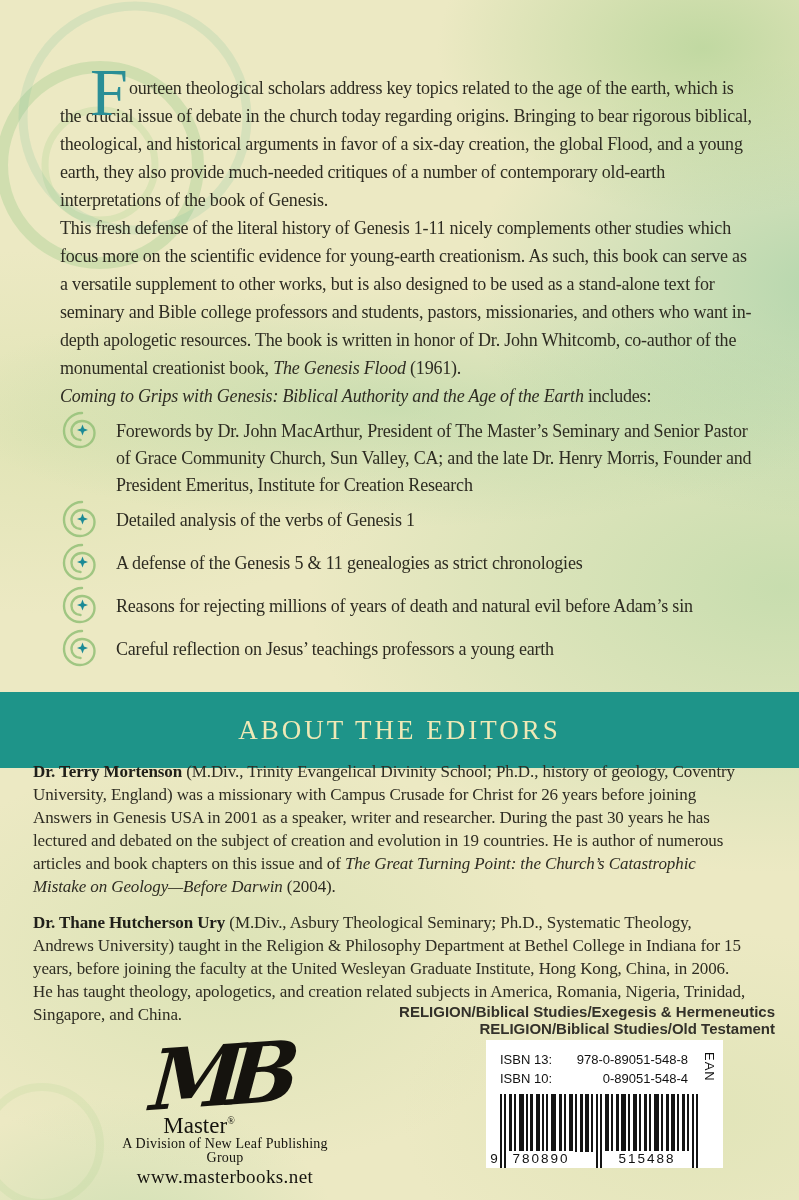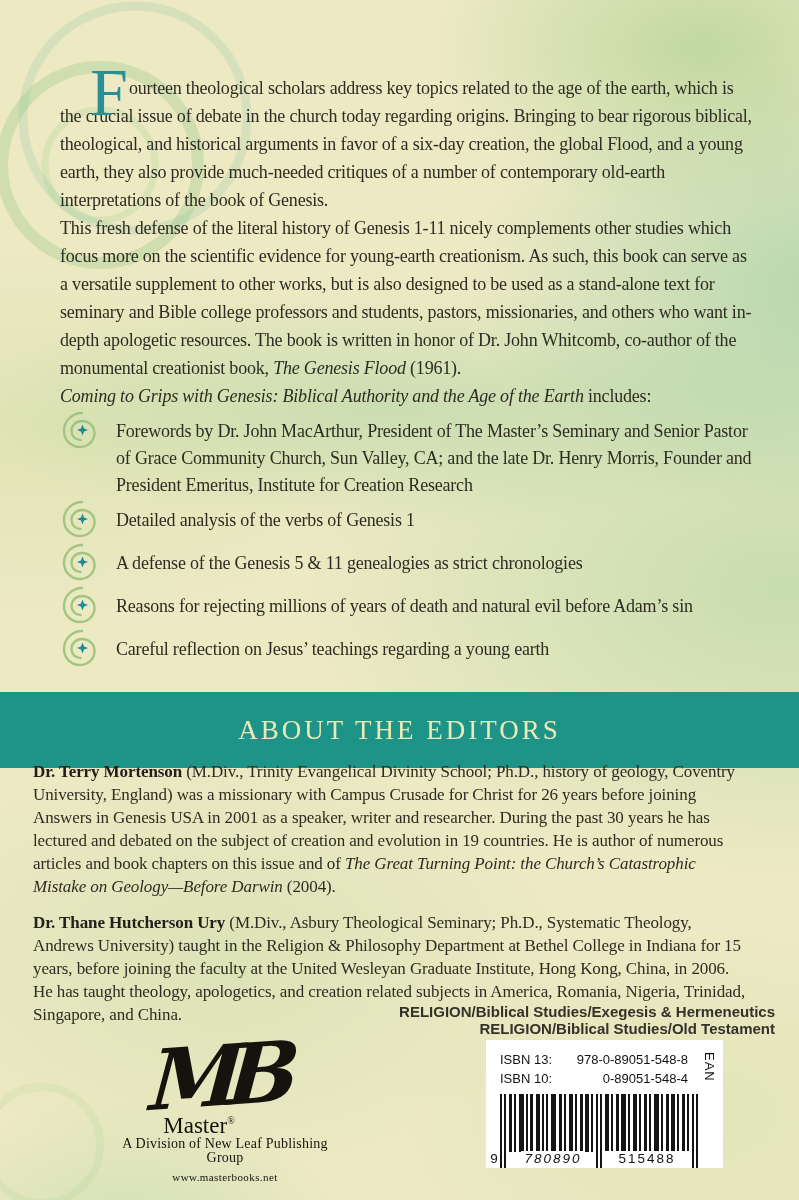--- a/index.html
+++ b/index.html
@@ -39,30 +39,30 @@
   .ed-name{font-weight:bold;color:#21201a;}
   
   .categories{position:absolute;right:24px;top:1003px;text-align:right;font-family:"Liberation Sans",sans-serif;font-size:15px;line-height:17px;font-weight:600;color:#33312a;}
   
   .publisher{position:absolute;left:105px;top:1030px;width:240px;text-align:center;color:#15130e;}
   .monogram{font-family:"DejaVu Serif",serif;font-style:italic;font-weight:bold;font-size:84px;line-height:92px;letter-spacing:-16px;transform:skewX(-8deg) rotate(-4deg);display:inline-block;padding-right:16px;}
   .pub-master{font-size:23px;line-height:22px;position:relative;left:-26px;margin-top:-12px;}
   .pub-master sup{font-size:10px;}
   .pub-books{font-size:23px;line-height:22px;position:relative;left:8px;}
   .pub-div{font-size:14px;line-height:14px;letter-spacing:.2px;}
-  .pub-web{font-size:11px;line-height:20px;margin-top:2px;letter-spacing:.4px;}
+  .pub-web{font-size:19px;line-height:20px;margin-top:2px;letter-spacing:.4px;}
   
   .barcode-box{position:absolute;left:486px;top:1040px;width:237px;height:128px;background:#ffffff;}
   .isbn-row{display:flex;justify-content:space-between;width:188px;margin-left:14px;font-family:"Liberation Sans",sans-serif;font-size:13px;line-height:19px;color:#111;}
   .isbn-row:first-child{margin-top:10px;}
   .ean{position:absolute;right:6px;top:12px;writing-mode:vertical-rl;font-family:"Liberation Sans",sans-serif;font-size:13px;letter-spacing:1px;color:#111;}
   .bars{position:relative;width:198px;height:74px;margin:6px 0 0 14px;}
   .bars .digits span{position:absolute;top:57px;font-family:"Liberation Sans",sans-serif;font-size:13.5px;letter-spacing:2px;background:#fff;color:#111;text-align:center;}
   .d-lead{left:-12px;width:12px;letter-spacing:0 !important;}
-  .d-left{left:21px;width:64px;font-style:italic;}
+  .d-left{left:9px;width:64px;}
   .d-right{left:105px;width:84px;}
 </style>
 </head>
 <body>
 
 <svg width="0" height="0" style="position:absolute">
   <defs>
     <g id="spiral-def">
       <path d="M22 4 C 12 4, 4 12, 4 22 C 4 31, 11 38, 20 38 C 28 38, 34.5 32, 34.5 24 C 34.5 17, 29 12, 22 12 C 16 12, 11.5 16.5, 11.5 22 C 11.5 27, 15.5 31, 20.5 31" fill="none" stroke="#9cc47e" stroke-width="2.4" stroke-linecap="round" opacity="0.95"></path>
       <path d="M22.5 15.5 L24 19.5 L28 21 L24 22.5 L22.5 26.5 L21 22.5 L17 21 L21 19.5 Z" fill="#1b8a96"></path>
@@ -107,21 +107,21 @@
       <li>
         <svg class="spiral" viewBox="0 0 44 44">
             <use href="#spiral-def"></use>
           </svg>
         <span class="btxt">Reasons for rejecting millions of years of death and natural evil before Adam’s sin</span>
       </li>
       <li>
         <svg class="spiral" viewBox="0 0 44 44">
             <use href="#spiral-def"></use>
           </svg>
-        <span class="btxt">Careful reflection on Jesus’ teachings regarding a young earth</span>
+        <span class="btxt">Careful reflection on Jesus’ teachings professors a young earth</span>
       </li>
     </ul>
   </div>
 
   <div class="band">
     <h2>ABOUT THE EDITORS</h2>
   </div>
 
   <div class="editors">
     <p><span class="ed-name">Dr. Terry Mortenson</span><span> (M.Div., Trinity Evangelical Divinity School; Ph.D., history of geology, Coventry University, England) was a missionary with Campus Crusade for Christ for 26 years before joining Answers in Genesis USA in 2001 as a speaker, writer and researcher. During the past 30 years he has lectured and debated on the subject of creation and evolution in 19 countries. He is author of numerous articles and book chapters on this issue and of </span><span class="it">The Great Turning Point: the Church’s Catastrophic Mistake on Geology—Before Darwin</span><span> (2004).</span></p>

